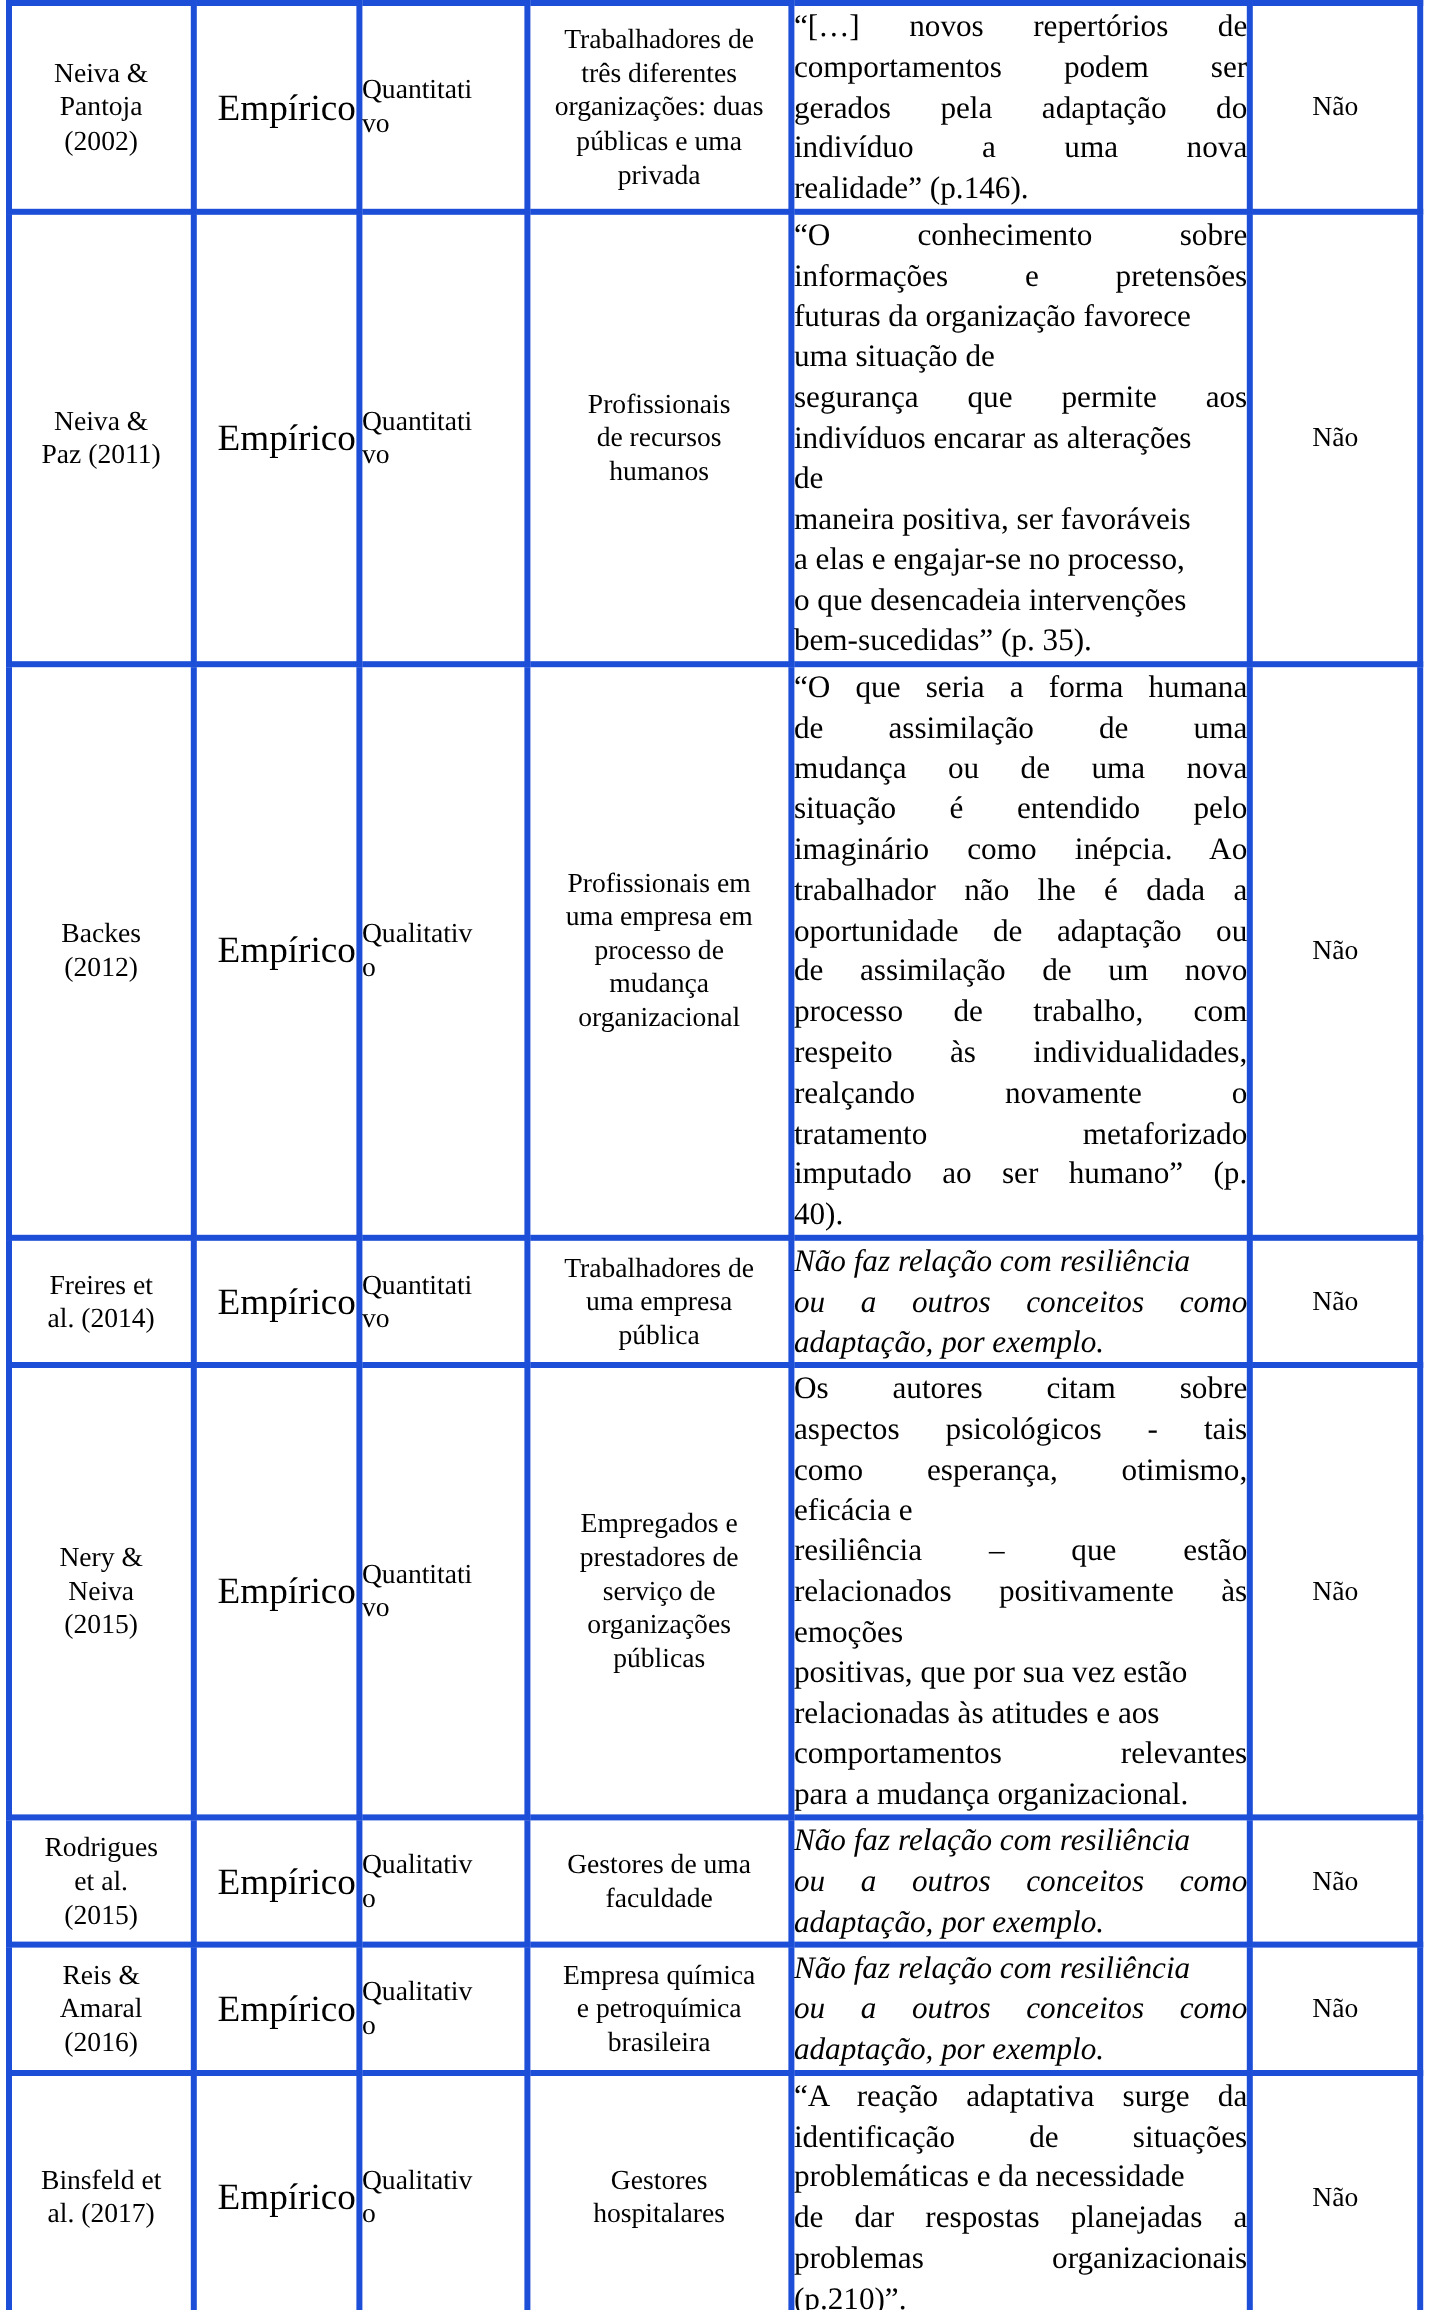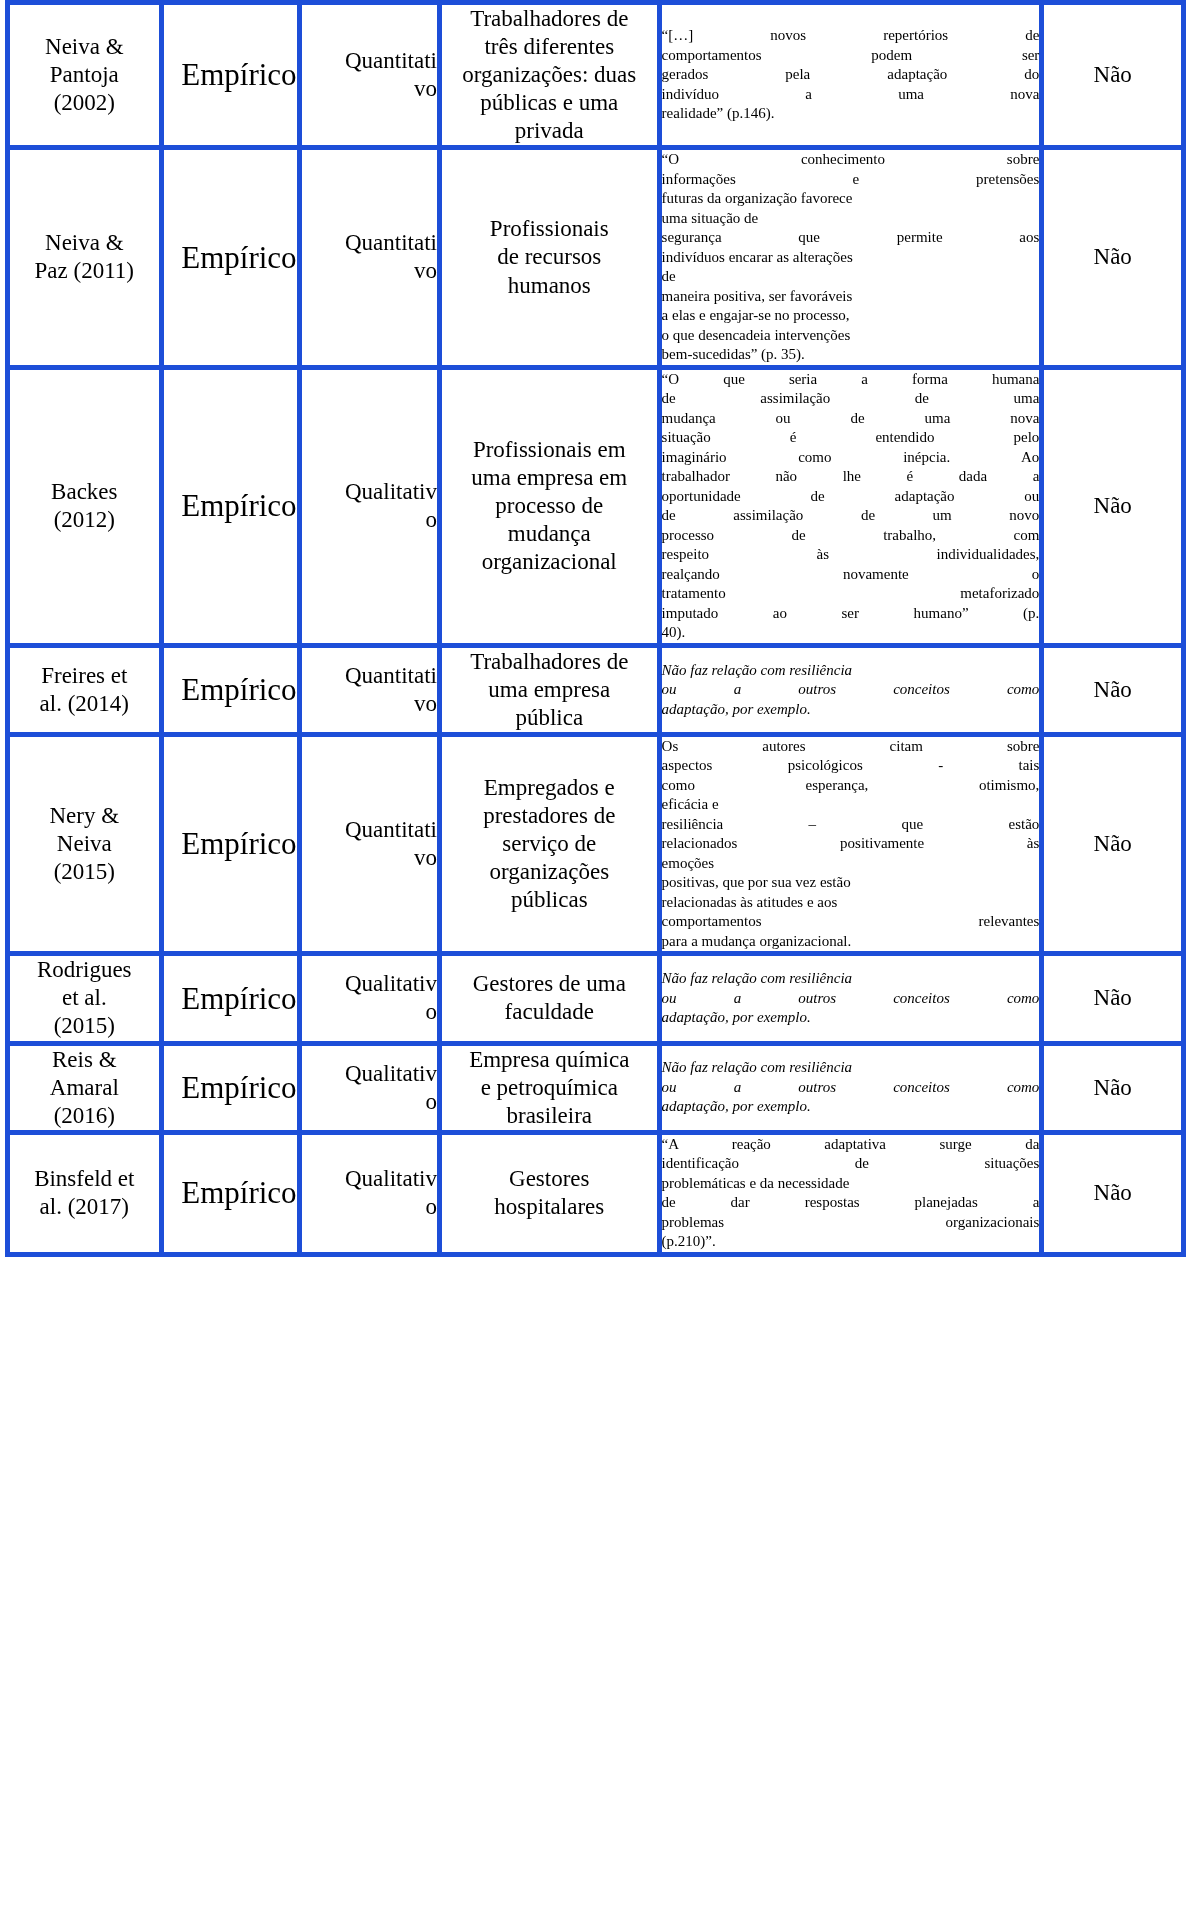--- a/index.html
+++ b/index.html
@@ -49,41 +49,41 @@
     line-height: 1.22;
     padding: 4px 6px;
   }
   .cell-ref {
     text-align: center;
     font-size: 23px;
     line-height: 1.22;
     padding: 4px 5px;
   }
   .cell-appr {
-    text-align: right;
+    text-align: left;
     font-size: 23px;
     line-height: 1.22;
     padding: 4px 3px;
   }
   .cell-samp {
     text-align: center;
     font-size: 23px;
     line-height: 1.22;
     padding: 4px 7px;
   }
   .cell-rel {
     text-align: center;
     font-size: 23px;
     line-height: 1.22;
     padding: 4px 6px;
   }
   .cell-quote {
     vertical-align: top;
     padding: 6px 9px 8px 9px;
-    font-size: 15px;
+    font-size: 26px;
     line-height: 1.30;
   }
   .cell-quote .qline {
     text-align: justify;
     text-align-last: left;
     margin: 0;
     white-space: normal;
   }
   
   .cell-quote .qline.stretch {

